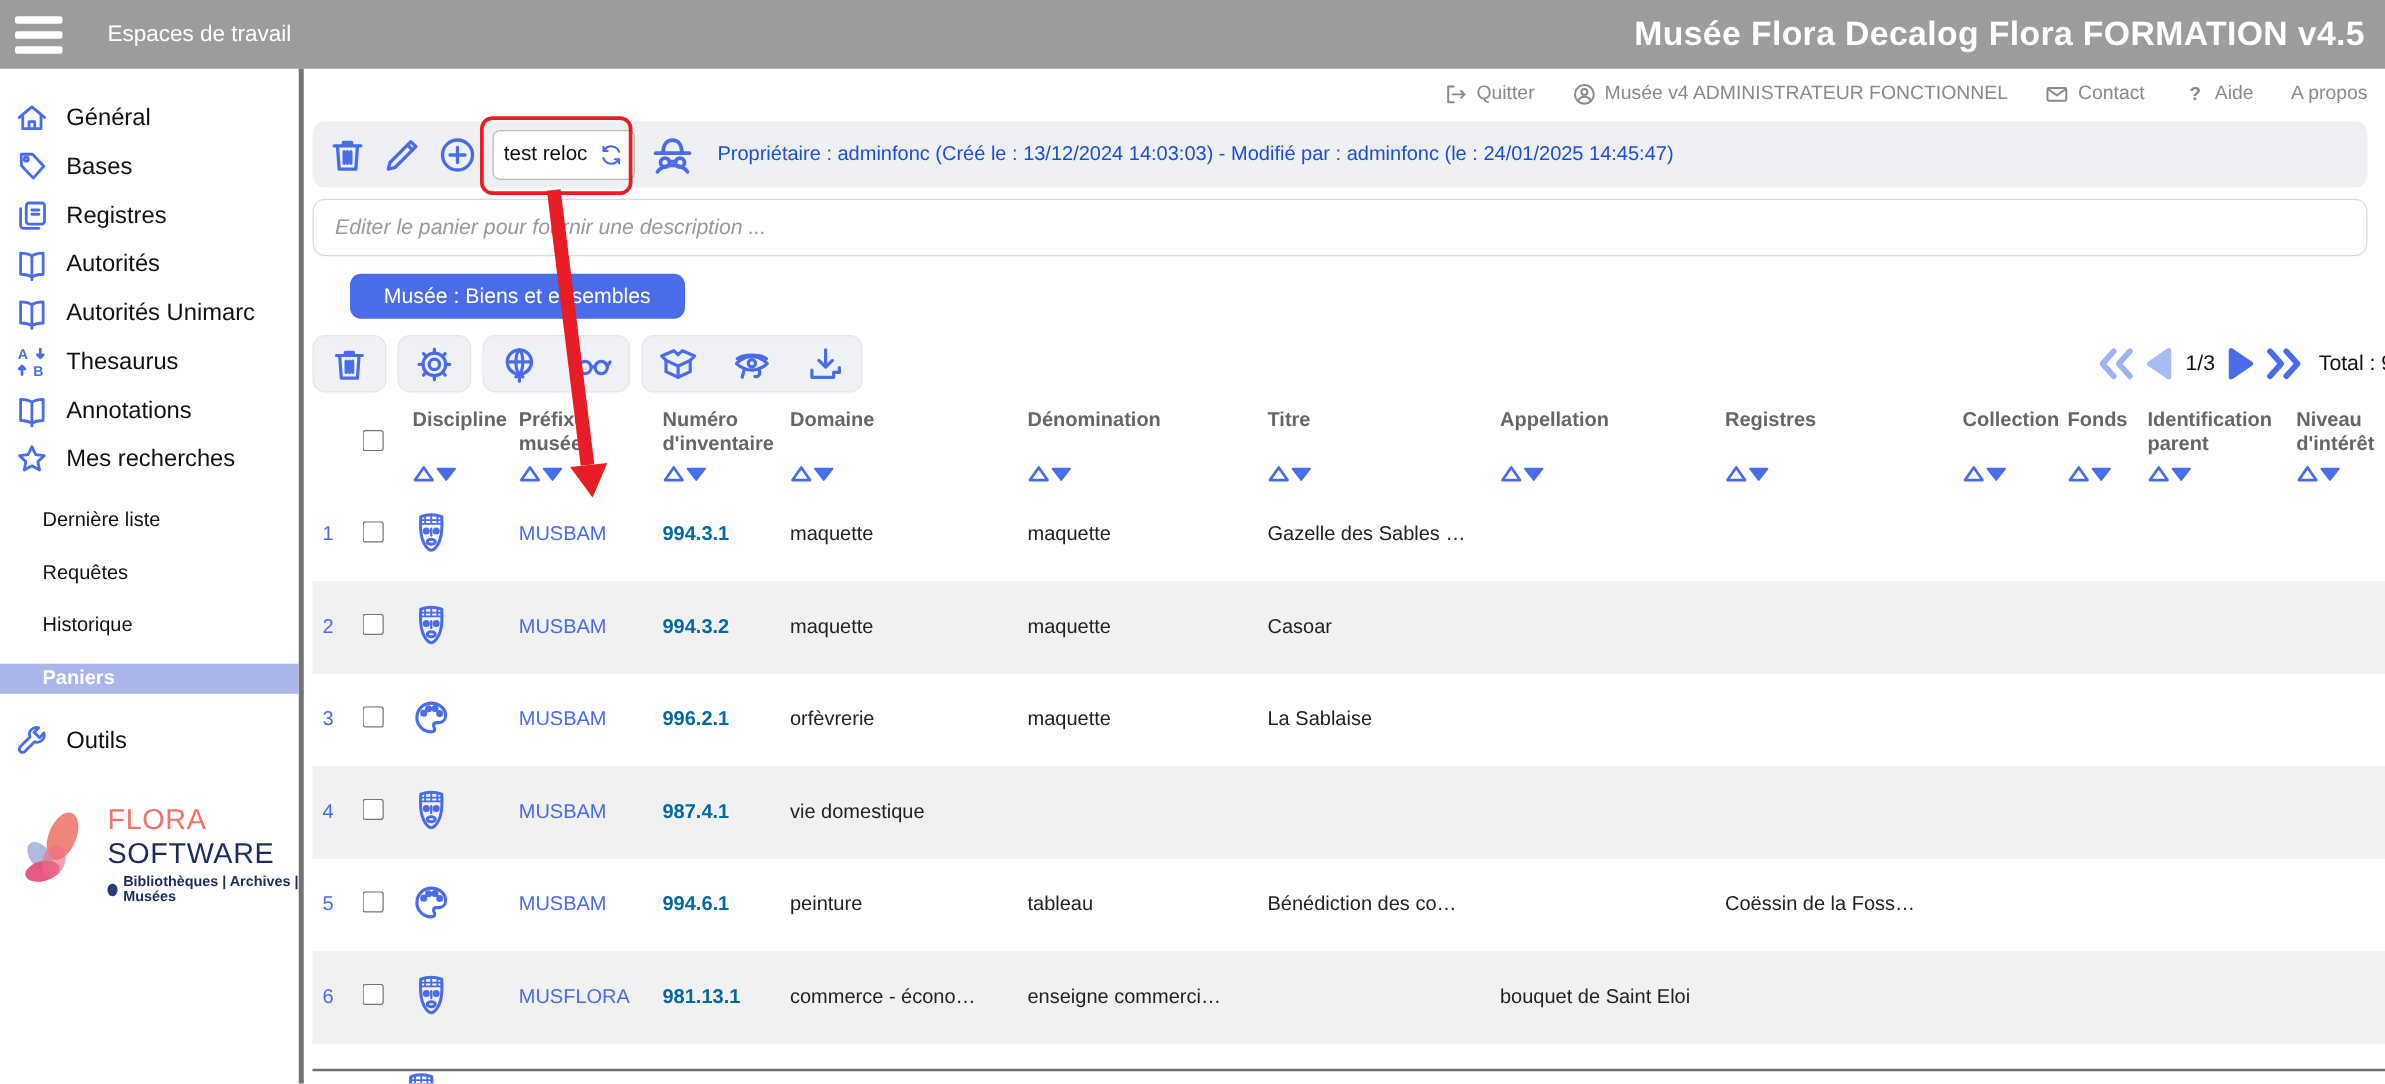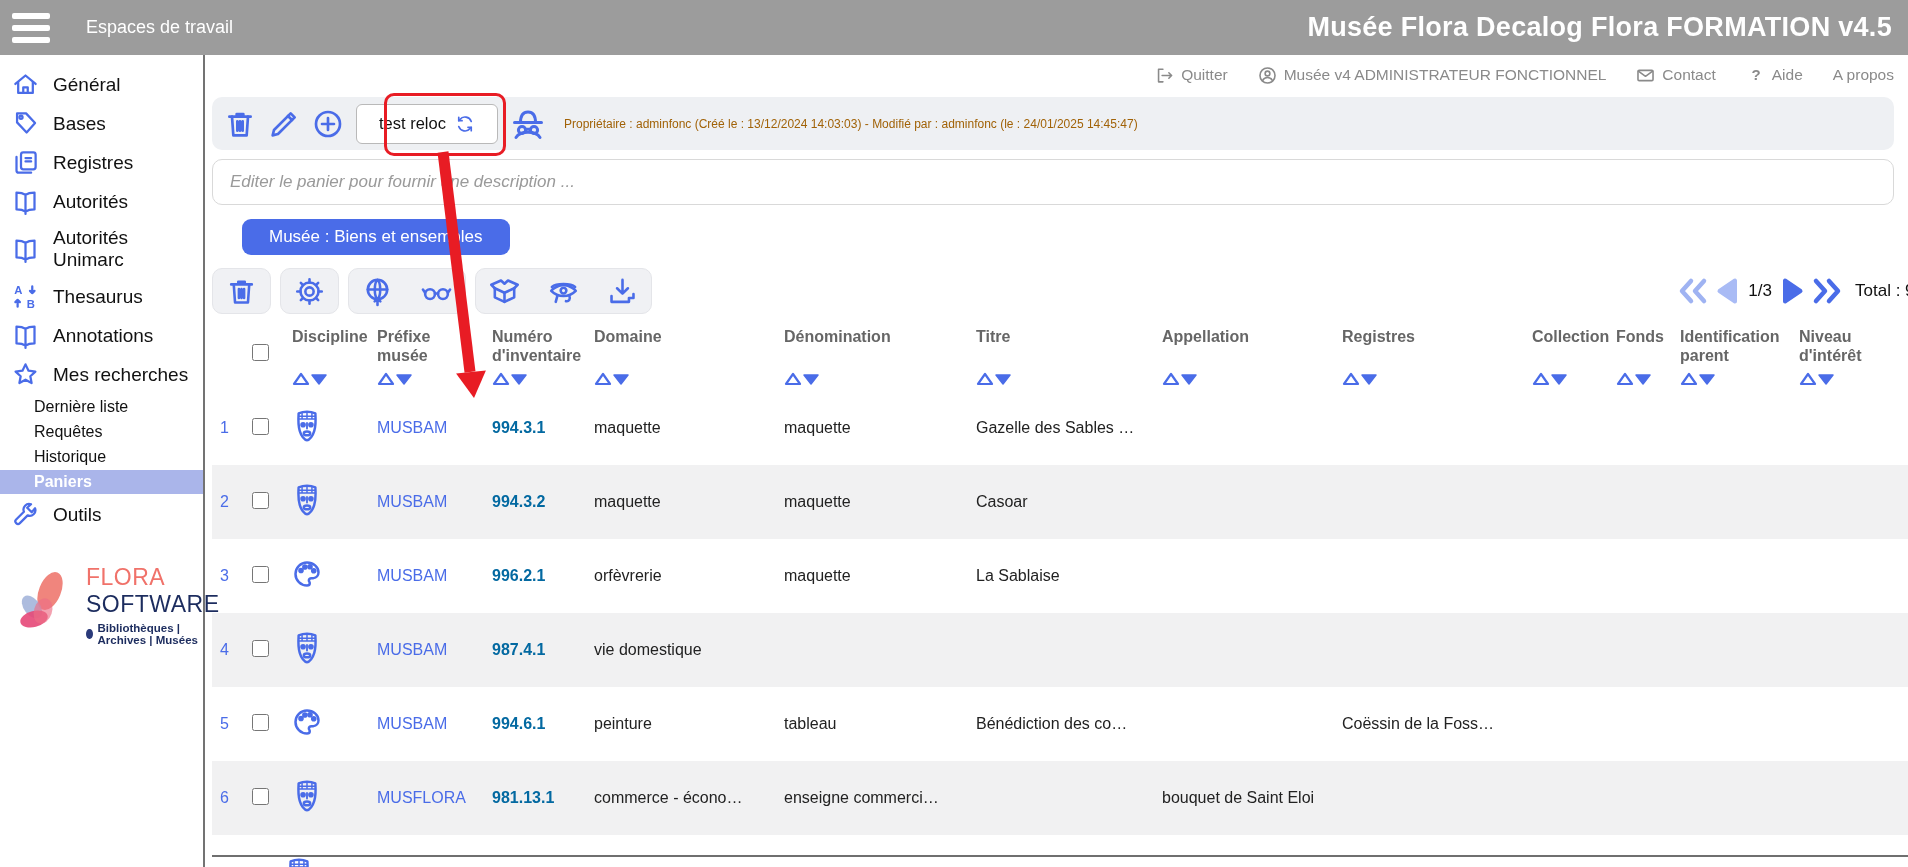--- a/index.html
+++ b/index.html
@@ -11,25 +11,25 @@
   .topbar{ height:55px; background:#9c9c9c; display:flex; align-items:center; color:#fff;gap:12px; }
   .burger{ width:38px; height:30px; margin-left:12px; display:flex; flex-direction:column;
            justify-content:space-between; cursor:pointer; }
   .burger span{ display:block; height:6px; background:#fff; border-radius:2px; }
   .ws-label{ margin-left:24px; font-size:18px; }
   .app-title{ margin-left:auto; margin-right:16px; font-size:27px; font-weight:bold; letter-spacing:.3px; }
 
   .body{ display:flex; height:812px; }
 
   
-  .sidebar{ width:205px; border-right:2px solid #737373; padding-top:10px; position:relative; flex:none; }
+  .sidebar{ width:243px; border-right:4px solid #737373; padding-top:20px; position:relative; flex:none; }
   .nav-item{ display:flex; align-items:center; gap:14px; padding:6px 0 6px 12px; font-size:19px;
              color:#111; cursor:pointer; }
   .nav-item .ic{ width:27px; height:27px; color:#4a6ce8; flex:none; }
-  .sub-item{ padding:3px 0 3px 34px; font-size:16px; color:#111; cursor:pointer; margin:1px 0; }
+  .sub-item{ padding:3px 0 3px 34px; font-size:16px; color:#111; cursor:pointer; margin:18px 0; }
   .sub-item.selected{ background:#aab5ea; color:#fff; font-weight:bold; }
   .logo{ margin:30px 0 0 12px; display:flex; align-items:center; gap:8px; }
   .logo-mark{ width:66px; height:72px; flex:none; }
   .logo-name{ font-size:23px; font-weight:normal; letter-spacing:.5px; }
   .logo-name .p1{ color:#f0726a; } .logo-name .p2{ color:#1c2c5e; }
   .logo-tag{ font-size:11.5px; font-weight:bold; color:#1c2c5e; margin-top:4px; display:flex; align-items:center; gap:5px;}
   .logo-tag .dot{ width:10px; height:10px; background:#2a3a7a; border-radius:50%; display:inline-block; }
 
   
   .main{ flex:1; position:relative; overflow:hidden; padding-left:7px; }
@@ -38,23 +38,23 @@
 
   .utilbar{ height:40px; display:flex; justify-content:flex-end; align-items:center; gap:30px;
             color:#8a8a8a; font-size:15.5px; padding-right:14px; }
   .utilbar .ulink{ display:flex; align-items:center; gap:7px; cursor:pointer; }
   .utilbar .ic{ width:19px; height:19px; color:#8a8a8a; }
 
   .toolbar1{ margin:2px 14px 0 0; height:53px; background:#eef0f3; border-radius:10px;
              display:flex; align-items:center; padding:0 12px; gap:12px; }
   .toolbar1 .tbtn{ width:32px; height:32px; color:#4a6ce8; cursor:pointer; flex:none; }
   .basket-box{ background:#fff; border:1px solid #b9b9b9; border-radius:6px; height:40px;
-               display:flex; align-items:center; padding:0 22px; gap:9px; font-size:16.5px; color:#111; }
+               display:flex; align-items:center; padding:0 8px; gap:9px; font-size:16.5px; color:#111; }
   .basket-box .ic{ width:20px; height:20px; color:#4a6ce8; cursor:pointer; }
-  .owner{ font-size:12px; color:#a16207; margin-left:6px; white-space:nowrap; }
+  .owner{ font-size:16px; color:#1d4ed8; margin-left:6px; white-space:nowrap; }
 
   .desc-input{ margin-top:9px; width:calc(100% - 14px); height:46px; border:1px solid #d9d9d9;
                border-radius:10px; font-style:italic; font-size:17px; padding:0 17px;
                font-family:"Liberation Sans", sans-serif; color:#555; outline:none; display:block;}
   .desc-input::placeholder{ color:#9a9a9a; }
 
   .tab{ margin:14px 0 0 30px; display:inline-flex; height:36px; background:#4a6ce8; color:#fff;
         border:none; border-radius:9px; padding:0 27px; font-size:17px; align-items:center;
         font-family:"Liberation Sans", sans-serif; cursor:pointer; }
 

